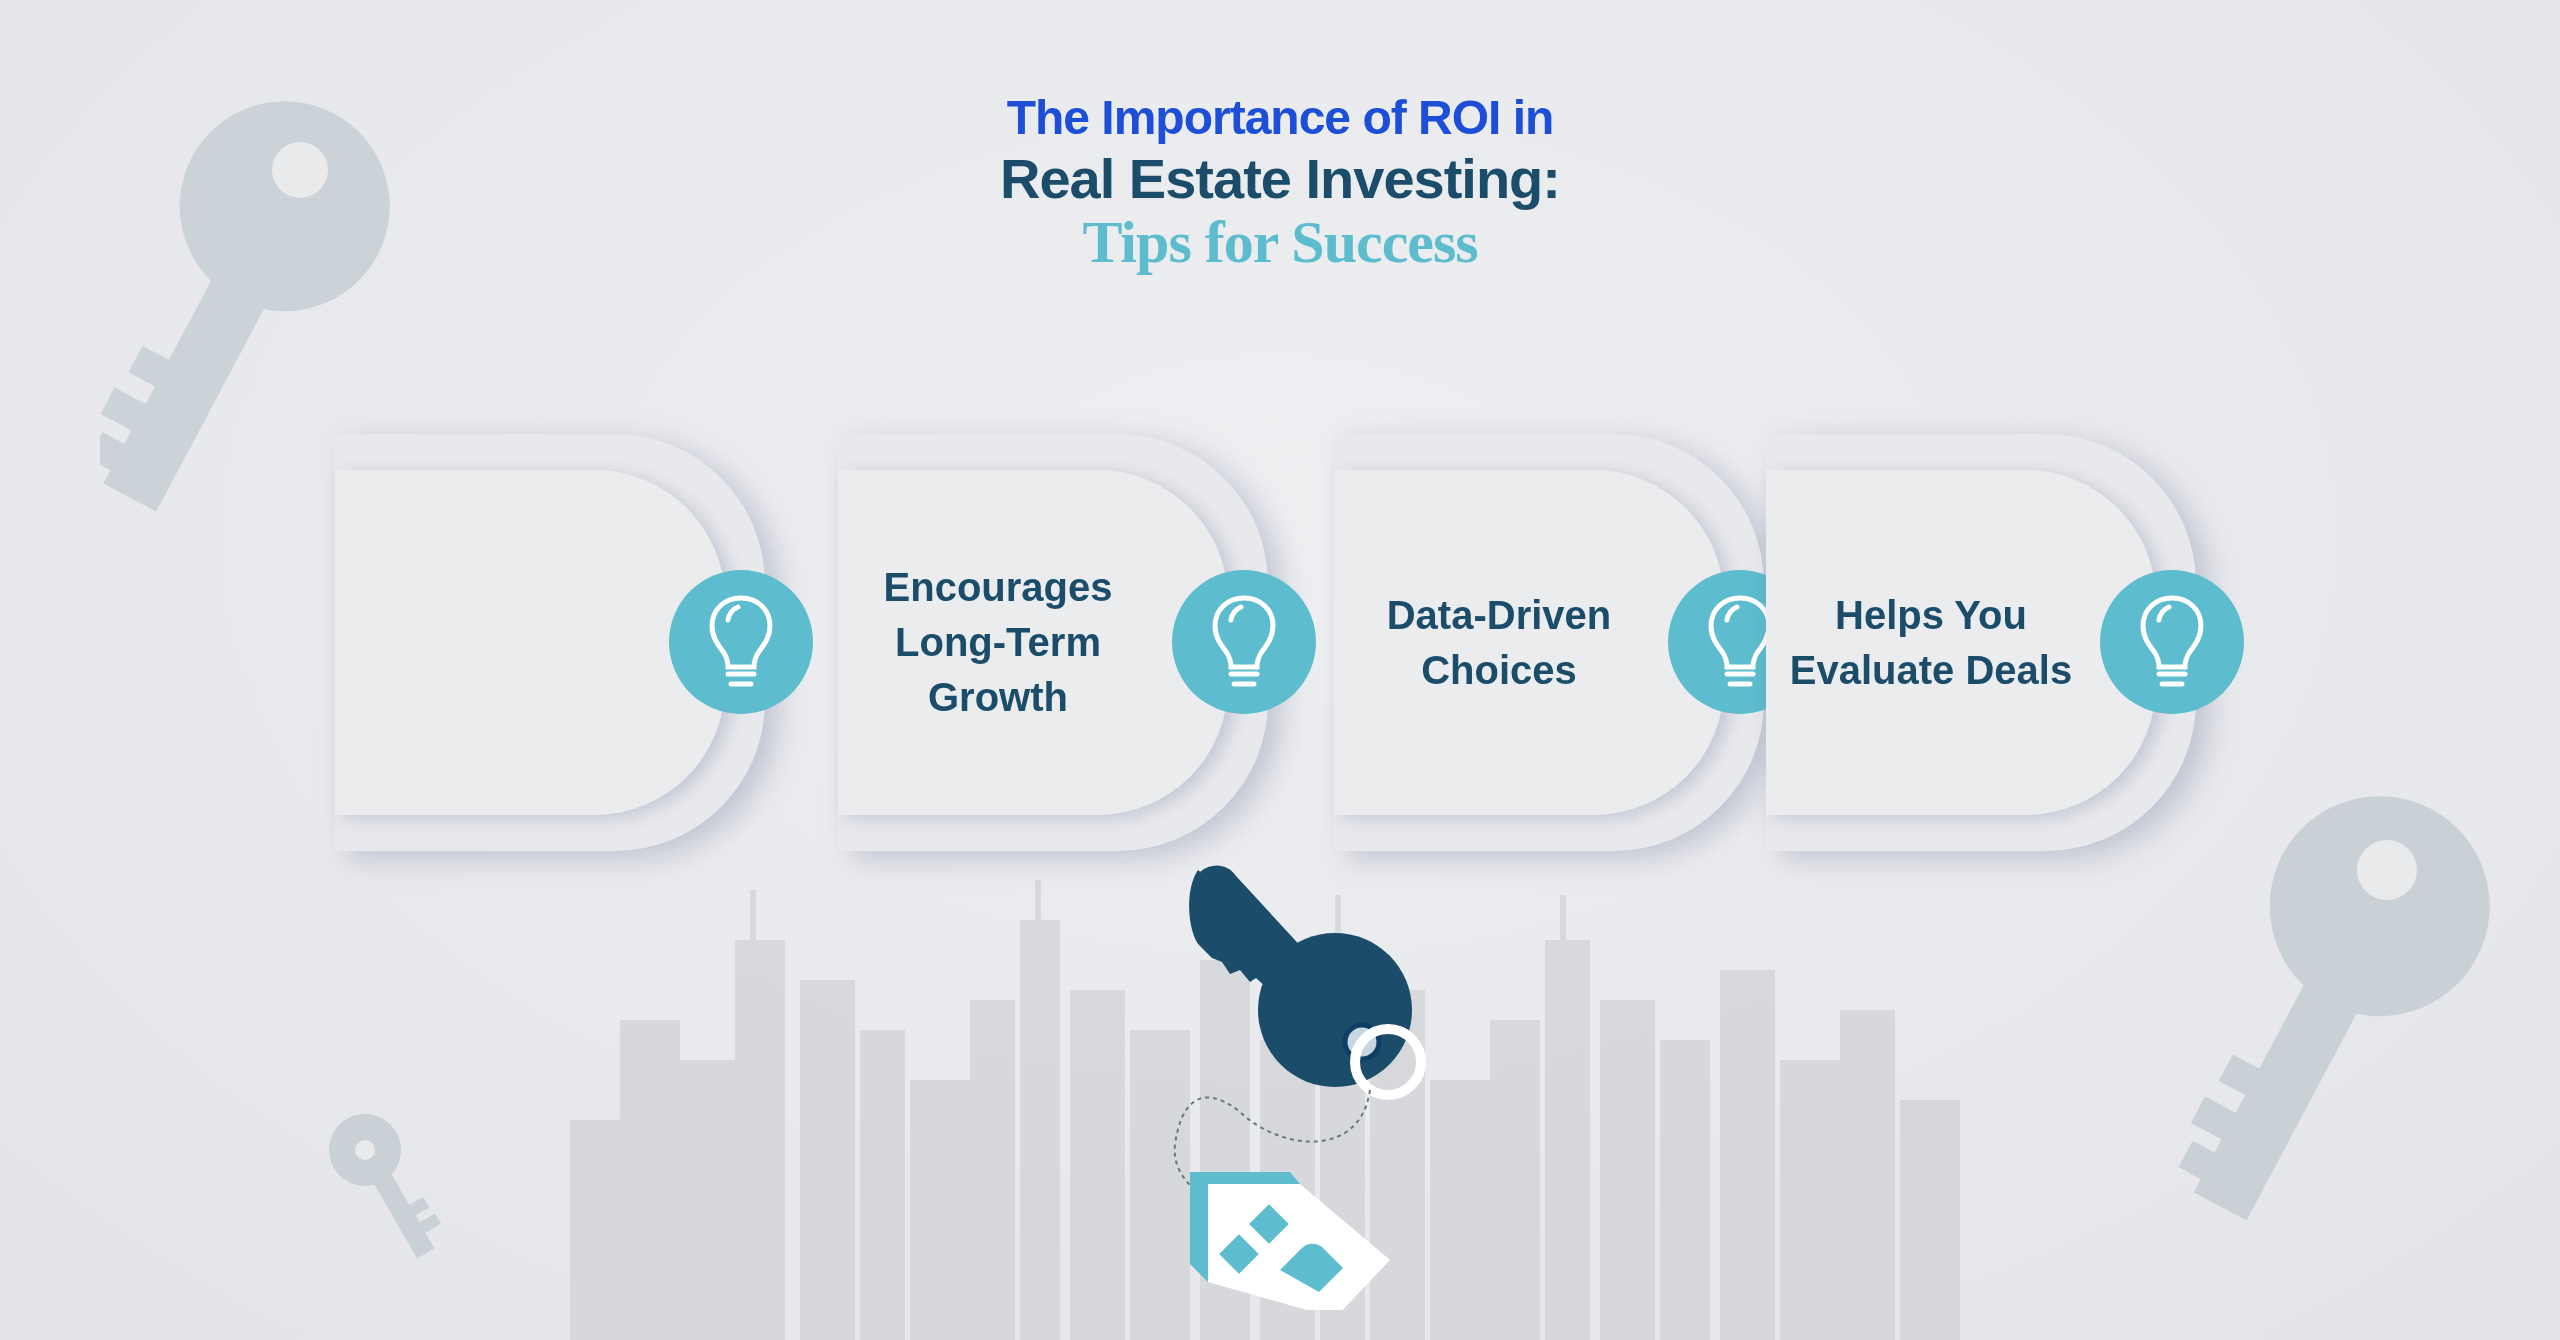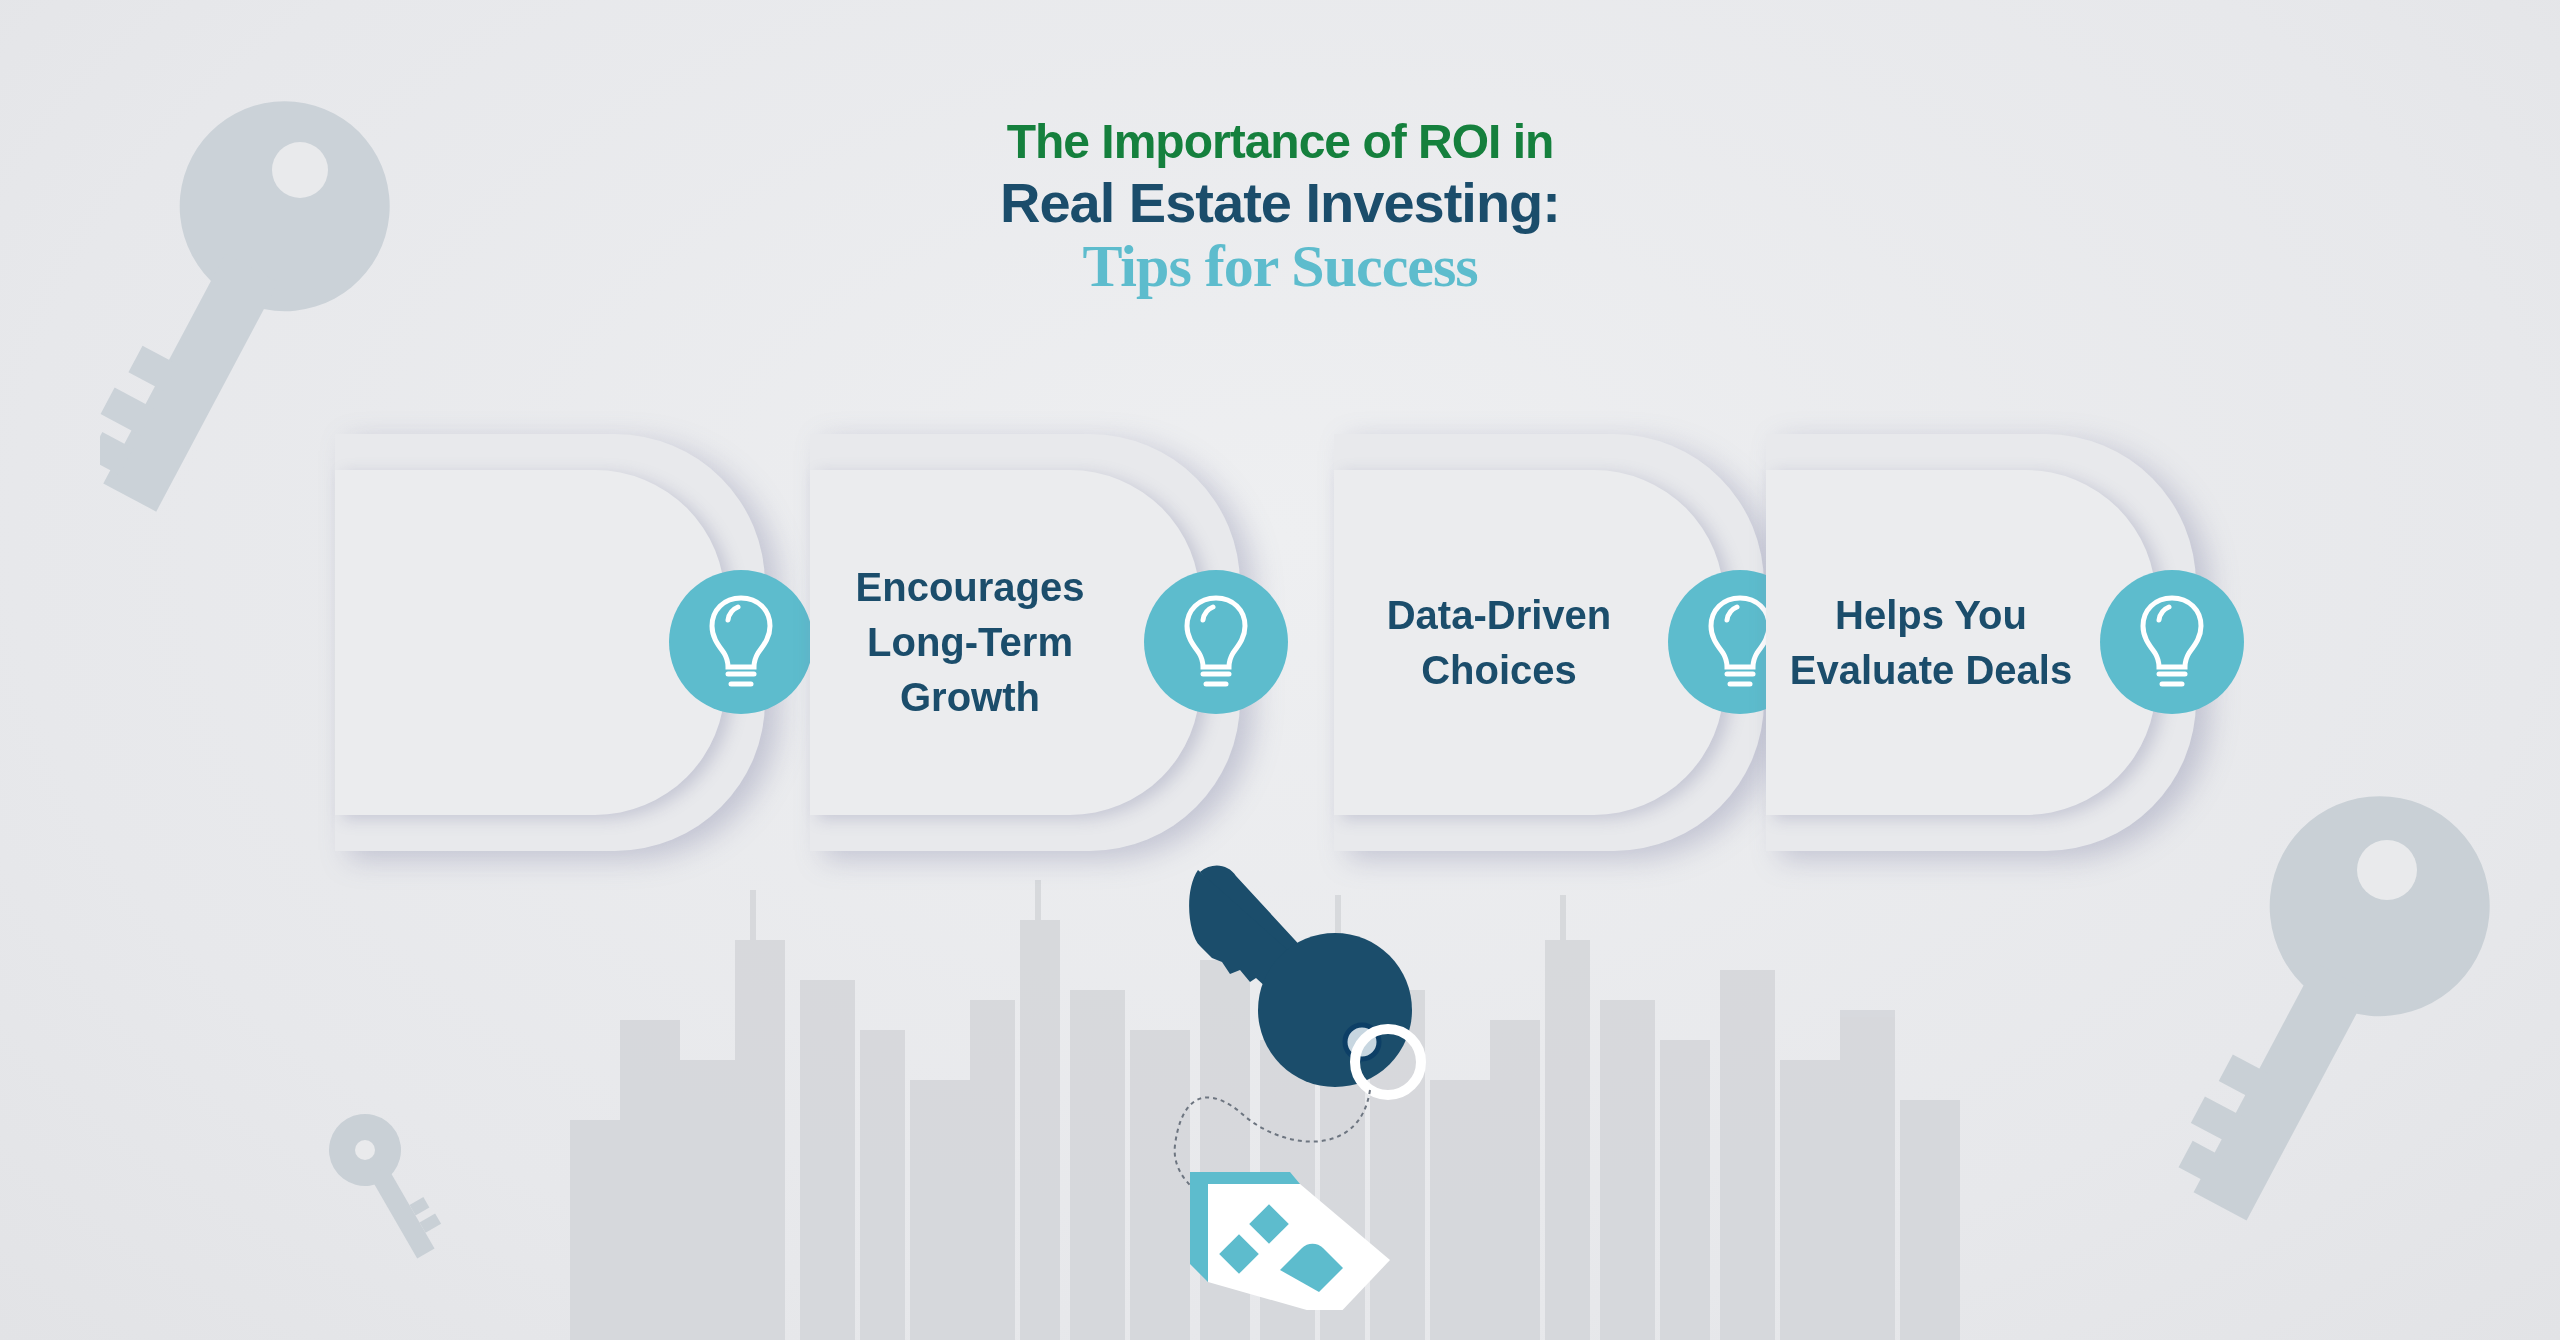--- a/index.html
+++ b/index.html
@@ -1,19 +1,19 @@
 <!DOCTYPE html>
 <html><head>
 <meta charset="utf-8">
 <style>
   html,body{margin:0;padding:0;}
   body{width:2560px;height:1340px;overflow:hidden;background:#e9eaec;font-family:"Liberation Sans",sans-serif;position:relative;}
   .bg{position:absolute;inset:0;background:radial-gradient(ellipse at 50% 40%,#eeeff1 0%,#e7e8eb 70%,#e2e3e6 100%);}
   .title{position:absolute;left:0;width:2560px;top:88px;text-align:center;font-weight:bold;letter-spacing:-1px;}
-  .t1{font-size:48px;color:#15803d;line-height:60px;margin-top:24px;}
+  .t1{font-size:48px;color:#1d4ed8;line-height:60px;}
   .t2{font-size:56px;color:#1b4d6b;line-height:62px;}
   .t3{font-size:60px;color:#5dbccd;line-height:64px;font-family:Liberation Serif, serif;}
   .card{position:absolute;top:434px;width:430px;height:417px;}
   .card .outer{position:absolute;left:0;top:0;width:430px;height:417px;border-radius:0 150px 150px 0;background:#e8e9ec;box-shadow:14px 8px 28px rgba(120,122,160,0.35);}
   .card .inner{position:absolute;left:0;top:36px;width:390px;height:345px;border-radius:0 130px 130px 0;background:#ebecee;box-shadow:8px 4px 16px rgba(120,122,160,0.30);}
   .card .label{position:absolute;left:0;top:36px;width:330px;height:345px;display:flex;align-items:center;justify-content:center;text-align:center;font-weight:bold;font-size:40px;line-height:55px;color:#1b4d6b;}
   .card .bulb{position:absolute;left:334px;top:136px;width:144px;height:144px;border-radius:50%;background:#5dbccd;display:flex;align-items:center;justify-content:center;}
   .city{position:absolute;left:570px;top:880px;width:1420px;height:460px;}
   .deco{position:absolute;}
 </style>
@@ -99,21 +99,21 @@
   <div class="bulb">
     <svg width="70" height="96" viewBox="0 0 70 96">
         <path d="M35 4C18 4 6 16 6 32c0 12 7 20 12 27 3 5 4 9 4 14h26c0-5 1-9 4-14 5-7 12-15 12-27C64 16 52 4 35 4z" fill="none" stroke="#fff" stroke-width="5"></path>
         <path d="M22 26c1-7 5-11 10-13" fill="none" stroke="#fff" stroke-width="5" stroke-linecap="round"></path>
         <line x1="22" y1="80" x2="48" y2="80" stroke="#fff" stroke-width="5" stroke-linecap="round"></line>
         <line x1="25" y1="90" x2="45" y2="90" stroke="#fff" stroke-width="5" stroke-linecap="round"></line>
       </svg>
   </div>
 </div>
 
-<div class="card" style="left:810px">
+<div class="card" style="left:838px">
   <div class="outer"></div>
   <div class="inner"></div>
   <div class="label" style="width:320px;left:0;padding:0 10px;box-sizing:border-box">Encourages Long-Term Growth</div>
   <div class="bulb">
     <svg width="70" height="96" viewBox="0 0 70 96">
         <path d="M35 4C18 4 6 16 6 32c0 12 7 20 12 27 3 5 4 9 4 14h26c0-5 1-9 4-14 5-7 12-15 12-27C64 16 52 4 35 4z" fill="none" stroke="#fff" stroke-width="5"></path>
         <path d="M22 26c1-7 5-11 10-13" fill="none" stroke="#fff" stroke-width="5" stroke-linecap="round"></path>
         <line x1="22" y1="80" x2="48" y2="80" stroke="#fff" stroke-width="5" stroke-linecap="round"></line>
         <line x1="25" y1="90" x2="45" y2="90" stroke="#fff" stroke-width="5" stroke-linecap="round"></line>
       </svg>

